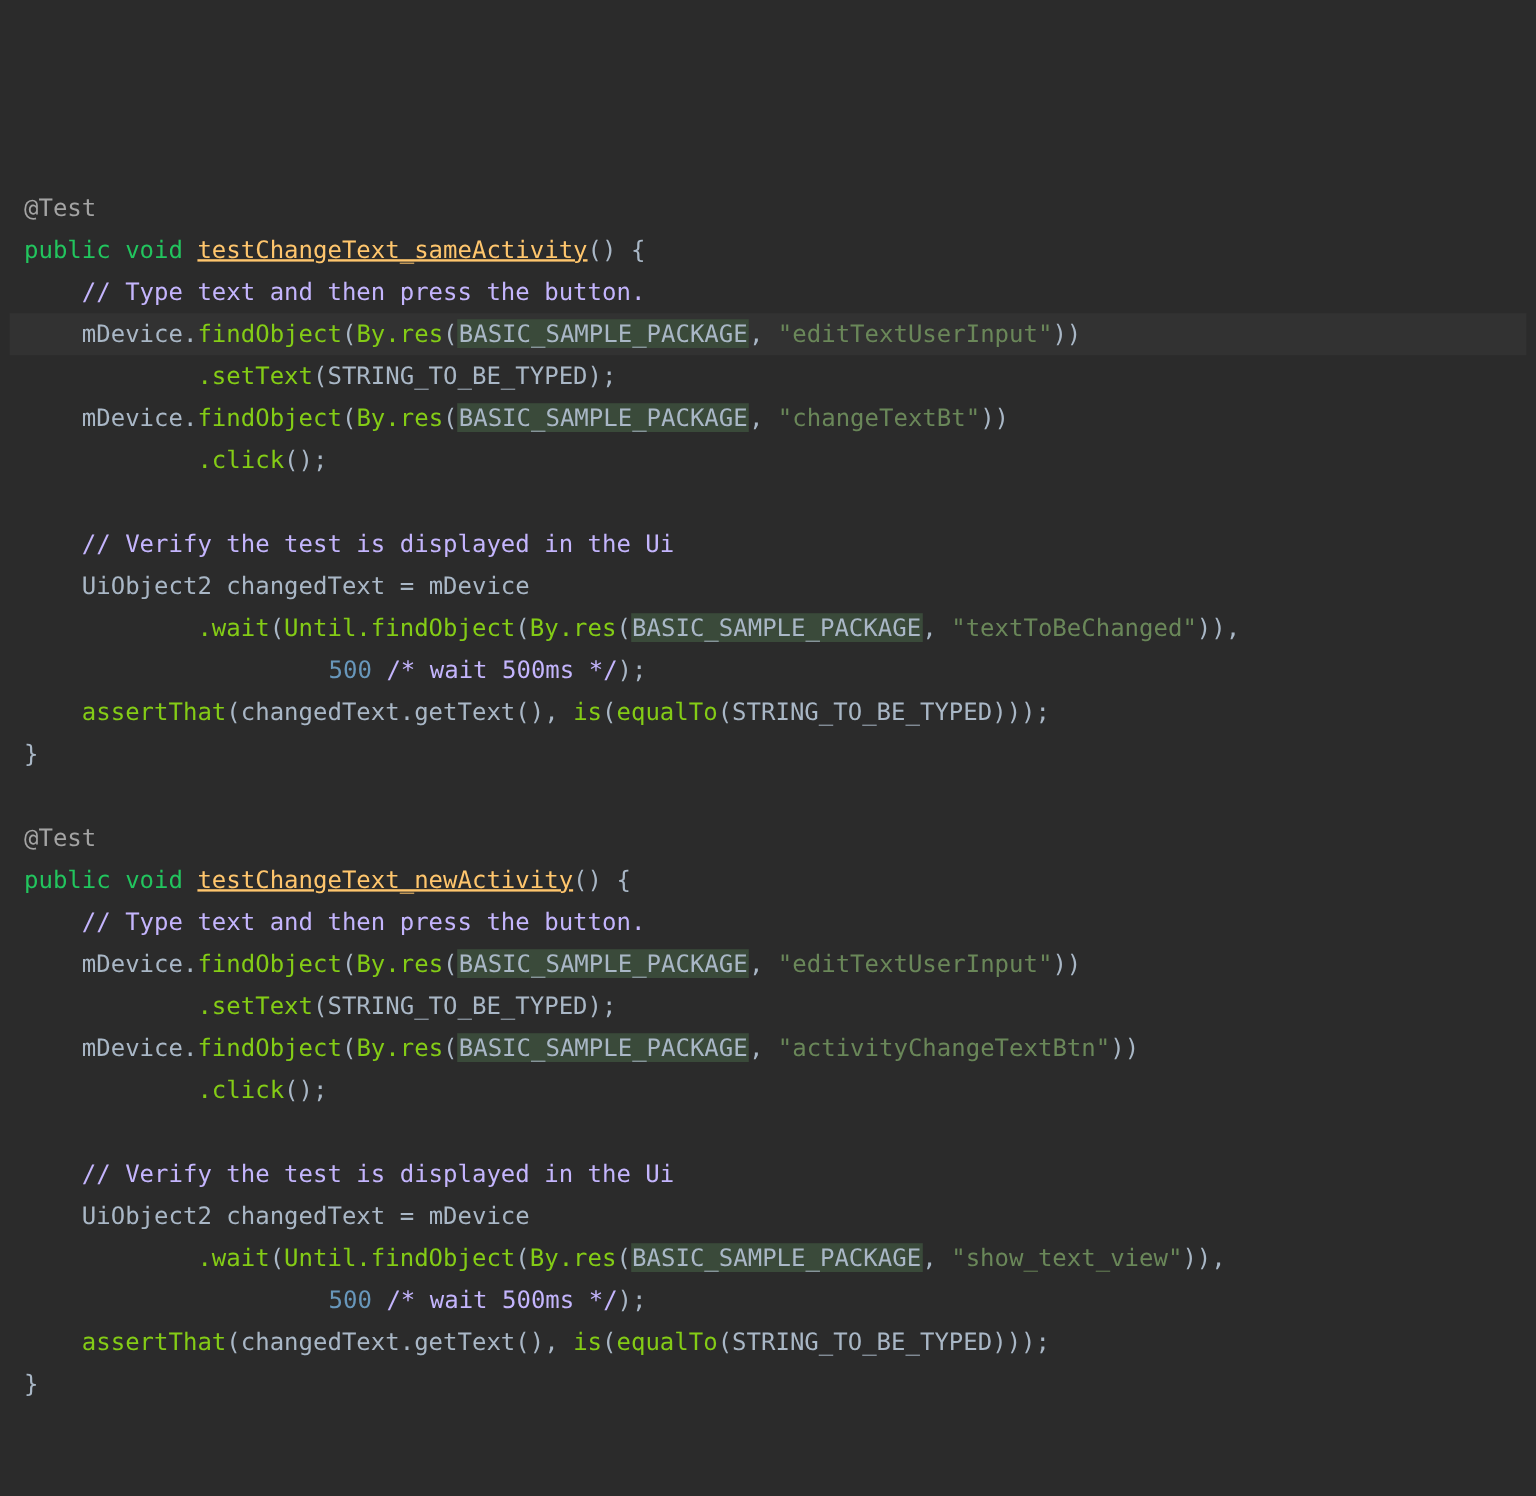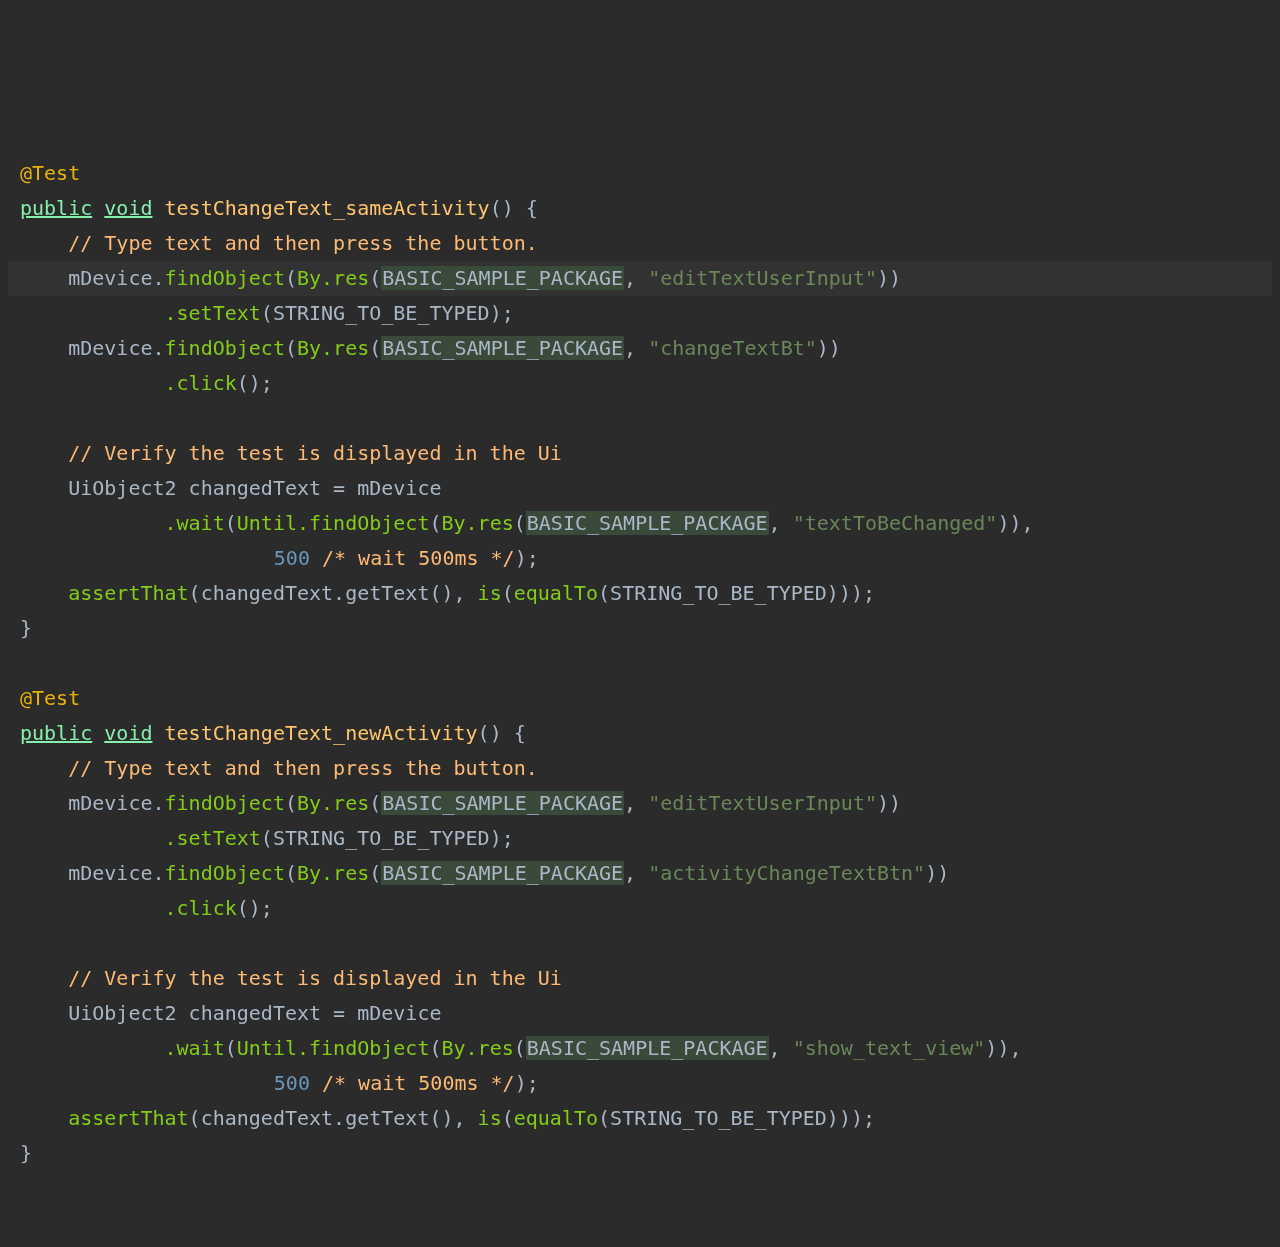--- a/index.html
+++ b/index.html
@@ -14,25 +14,25 @@
     overflow-x: auto;
   }
   .code-line {
     display: block;
     min-height: 1.75em;
     padding: 0 12px;
   }
   .code-line.highlighted {
     background: #323232;
   }
-  .tok-annotation { color: #eab308; text-align: center; }
-  .tok-keyword { color: #86efac; text-decoration: underline; }
-  .tok-funcname { color: #ffc66d; }
+  .tok-annotation { color: #a3a3a3; text-align: center; }
+  .tok-keyword { color: #22c55e; }
+  .tok-funcname { color: #ffc66d; text-decoration: underline; }
   .tok-default { color: #a9b7c6; }
-  .tok-comment { color: #fdba74; }
+  .tok-comment { color: #c4b5fd; }
   .tok-identifier { color: #a9b7c6; text-align: right; }
   .tok-const { color: #a9b7c6; }
   .tok-const.hl { background: #3a4a3a; color: #a9b7c6; padding: 0 1px; }
   .tok-string { color: #6a8759; }
   .tok-number { color: #6897bb; margin-left: 13px; }
   .tok-call { color: #84cc16; }
 </style>
 </head>
 <body>
 

